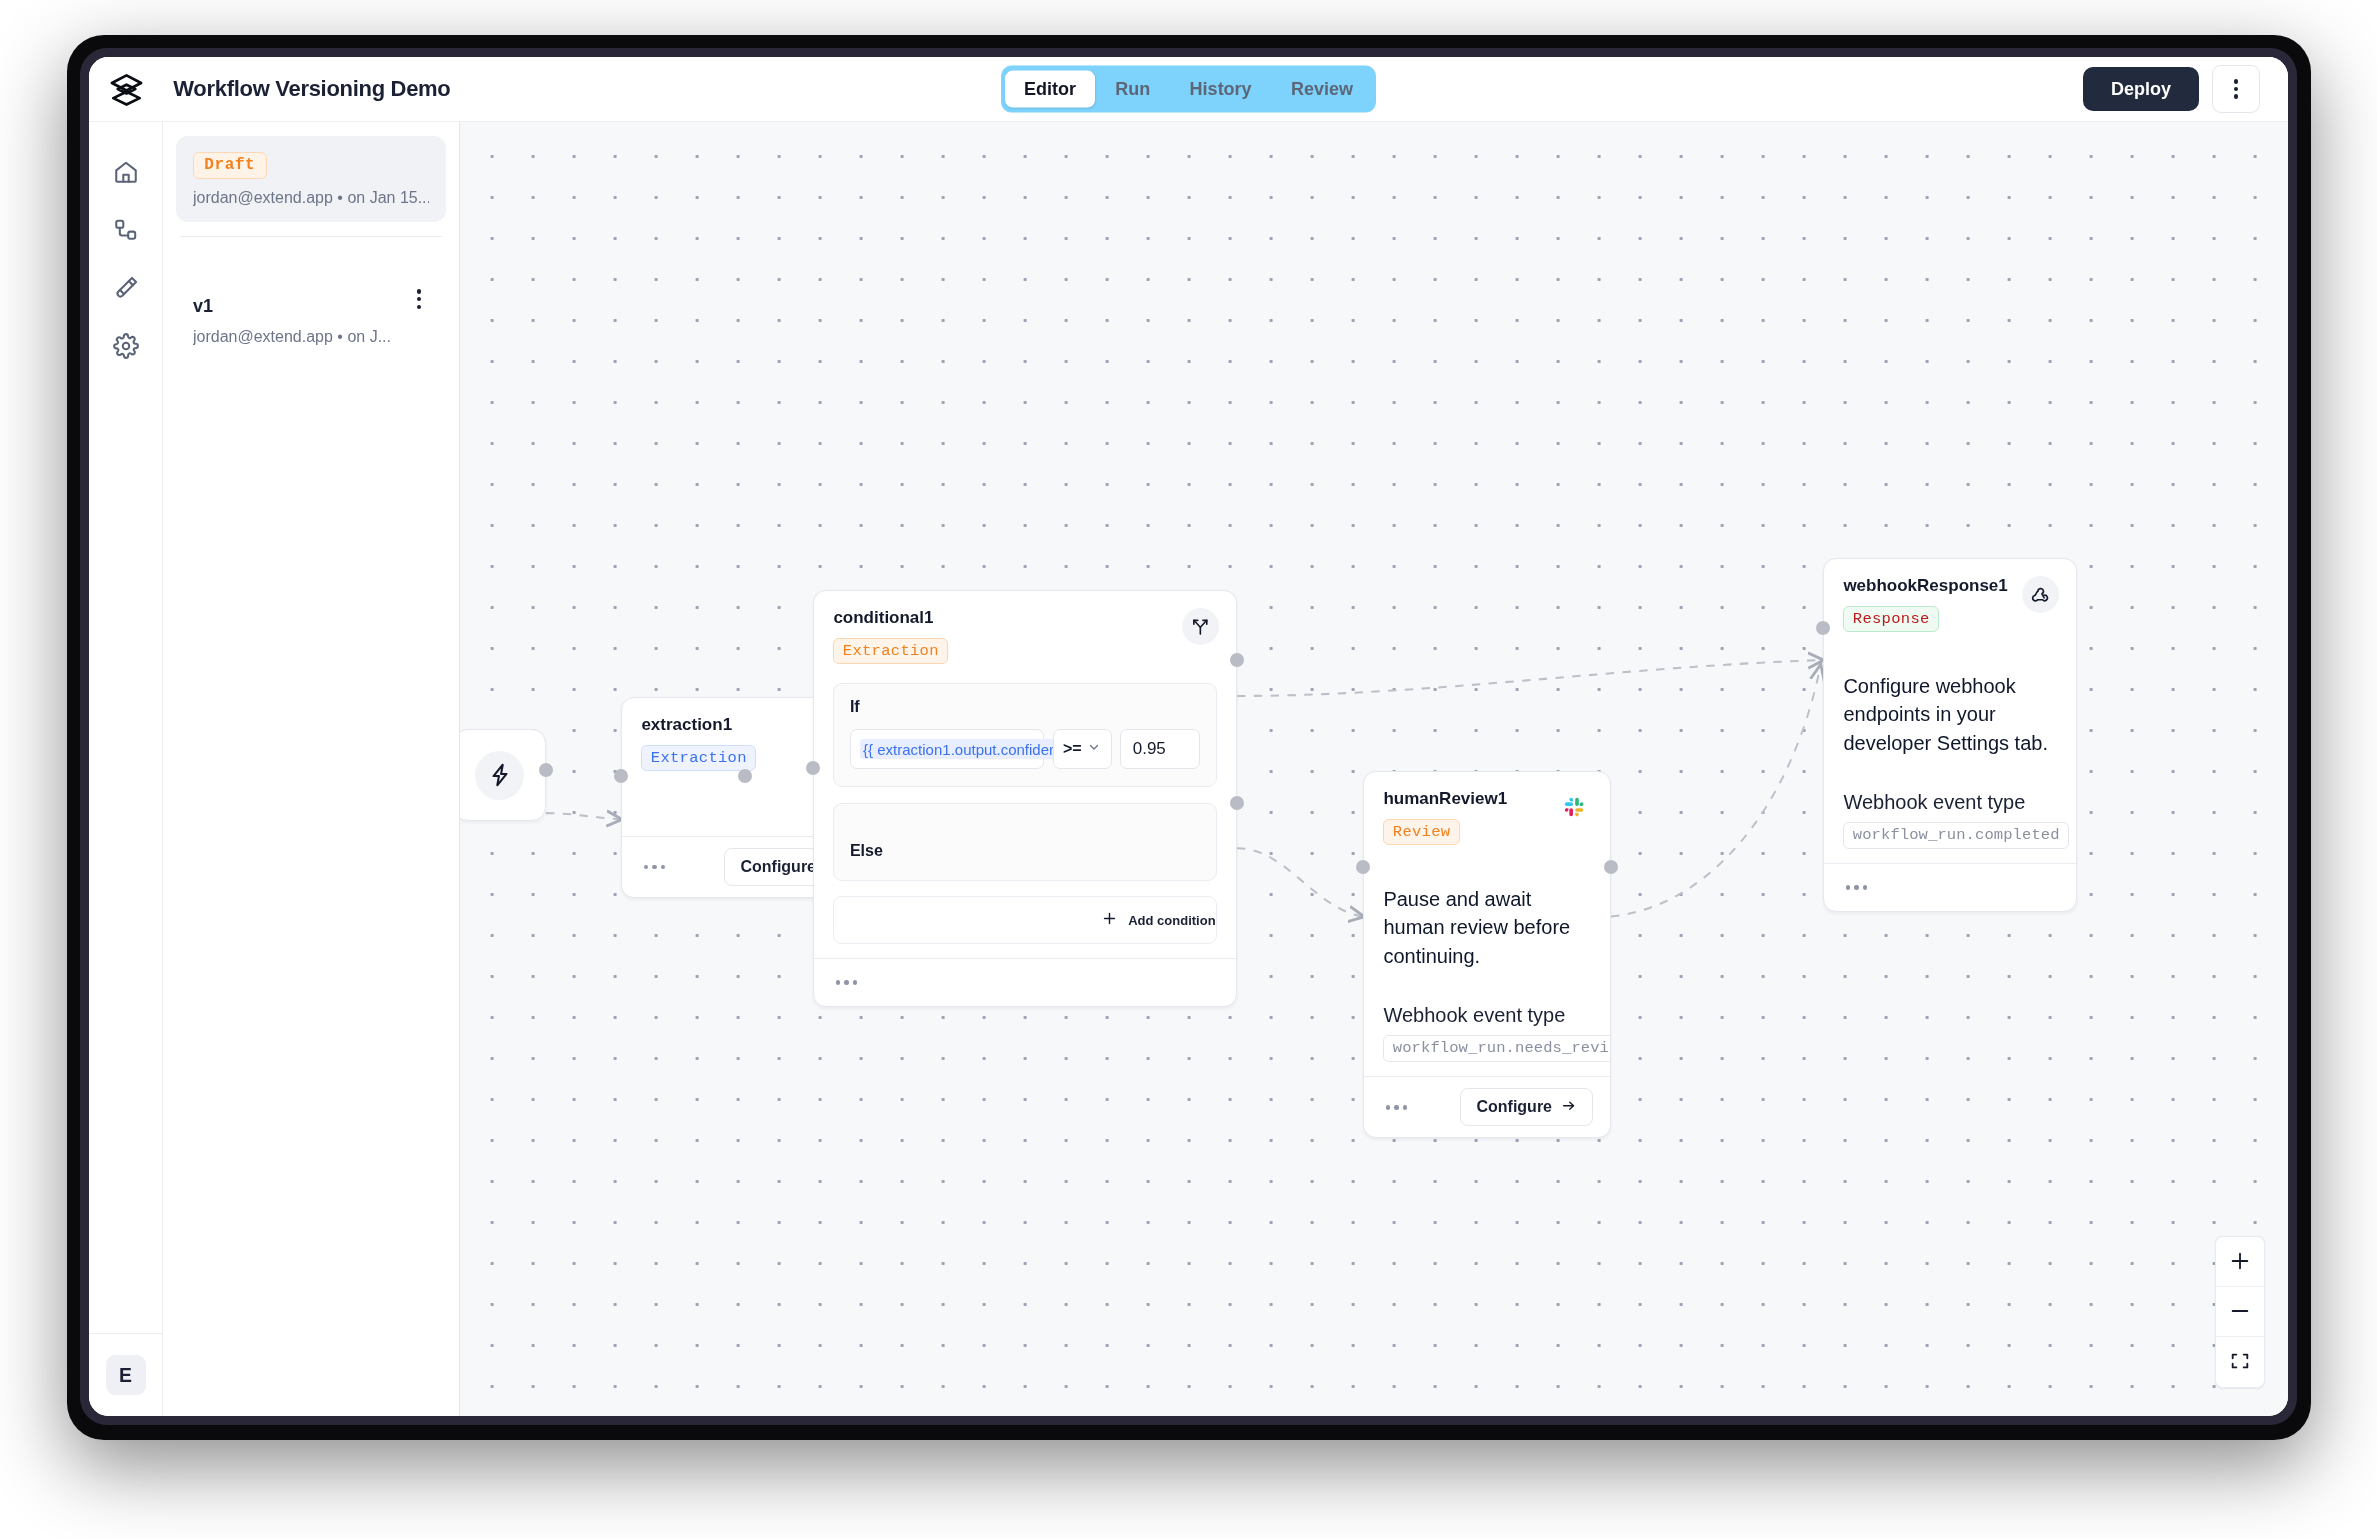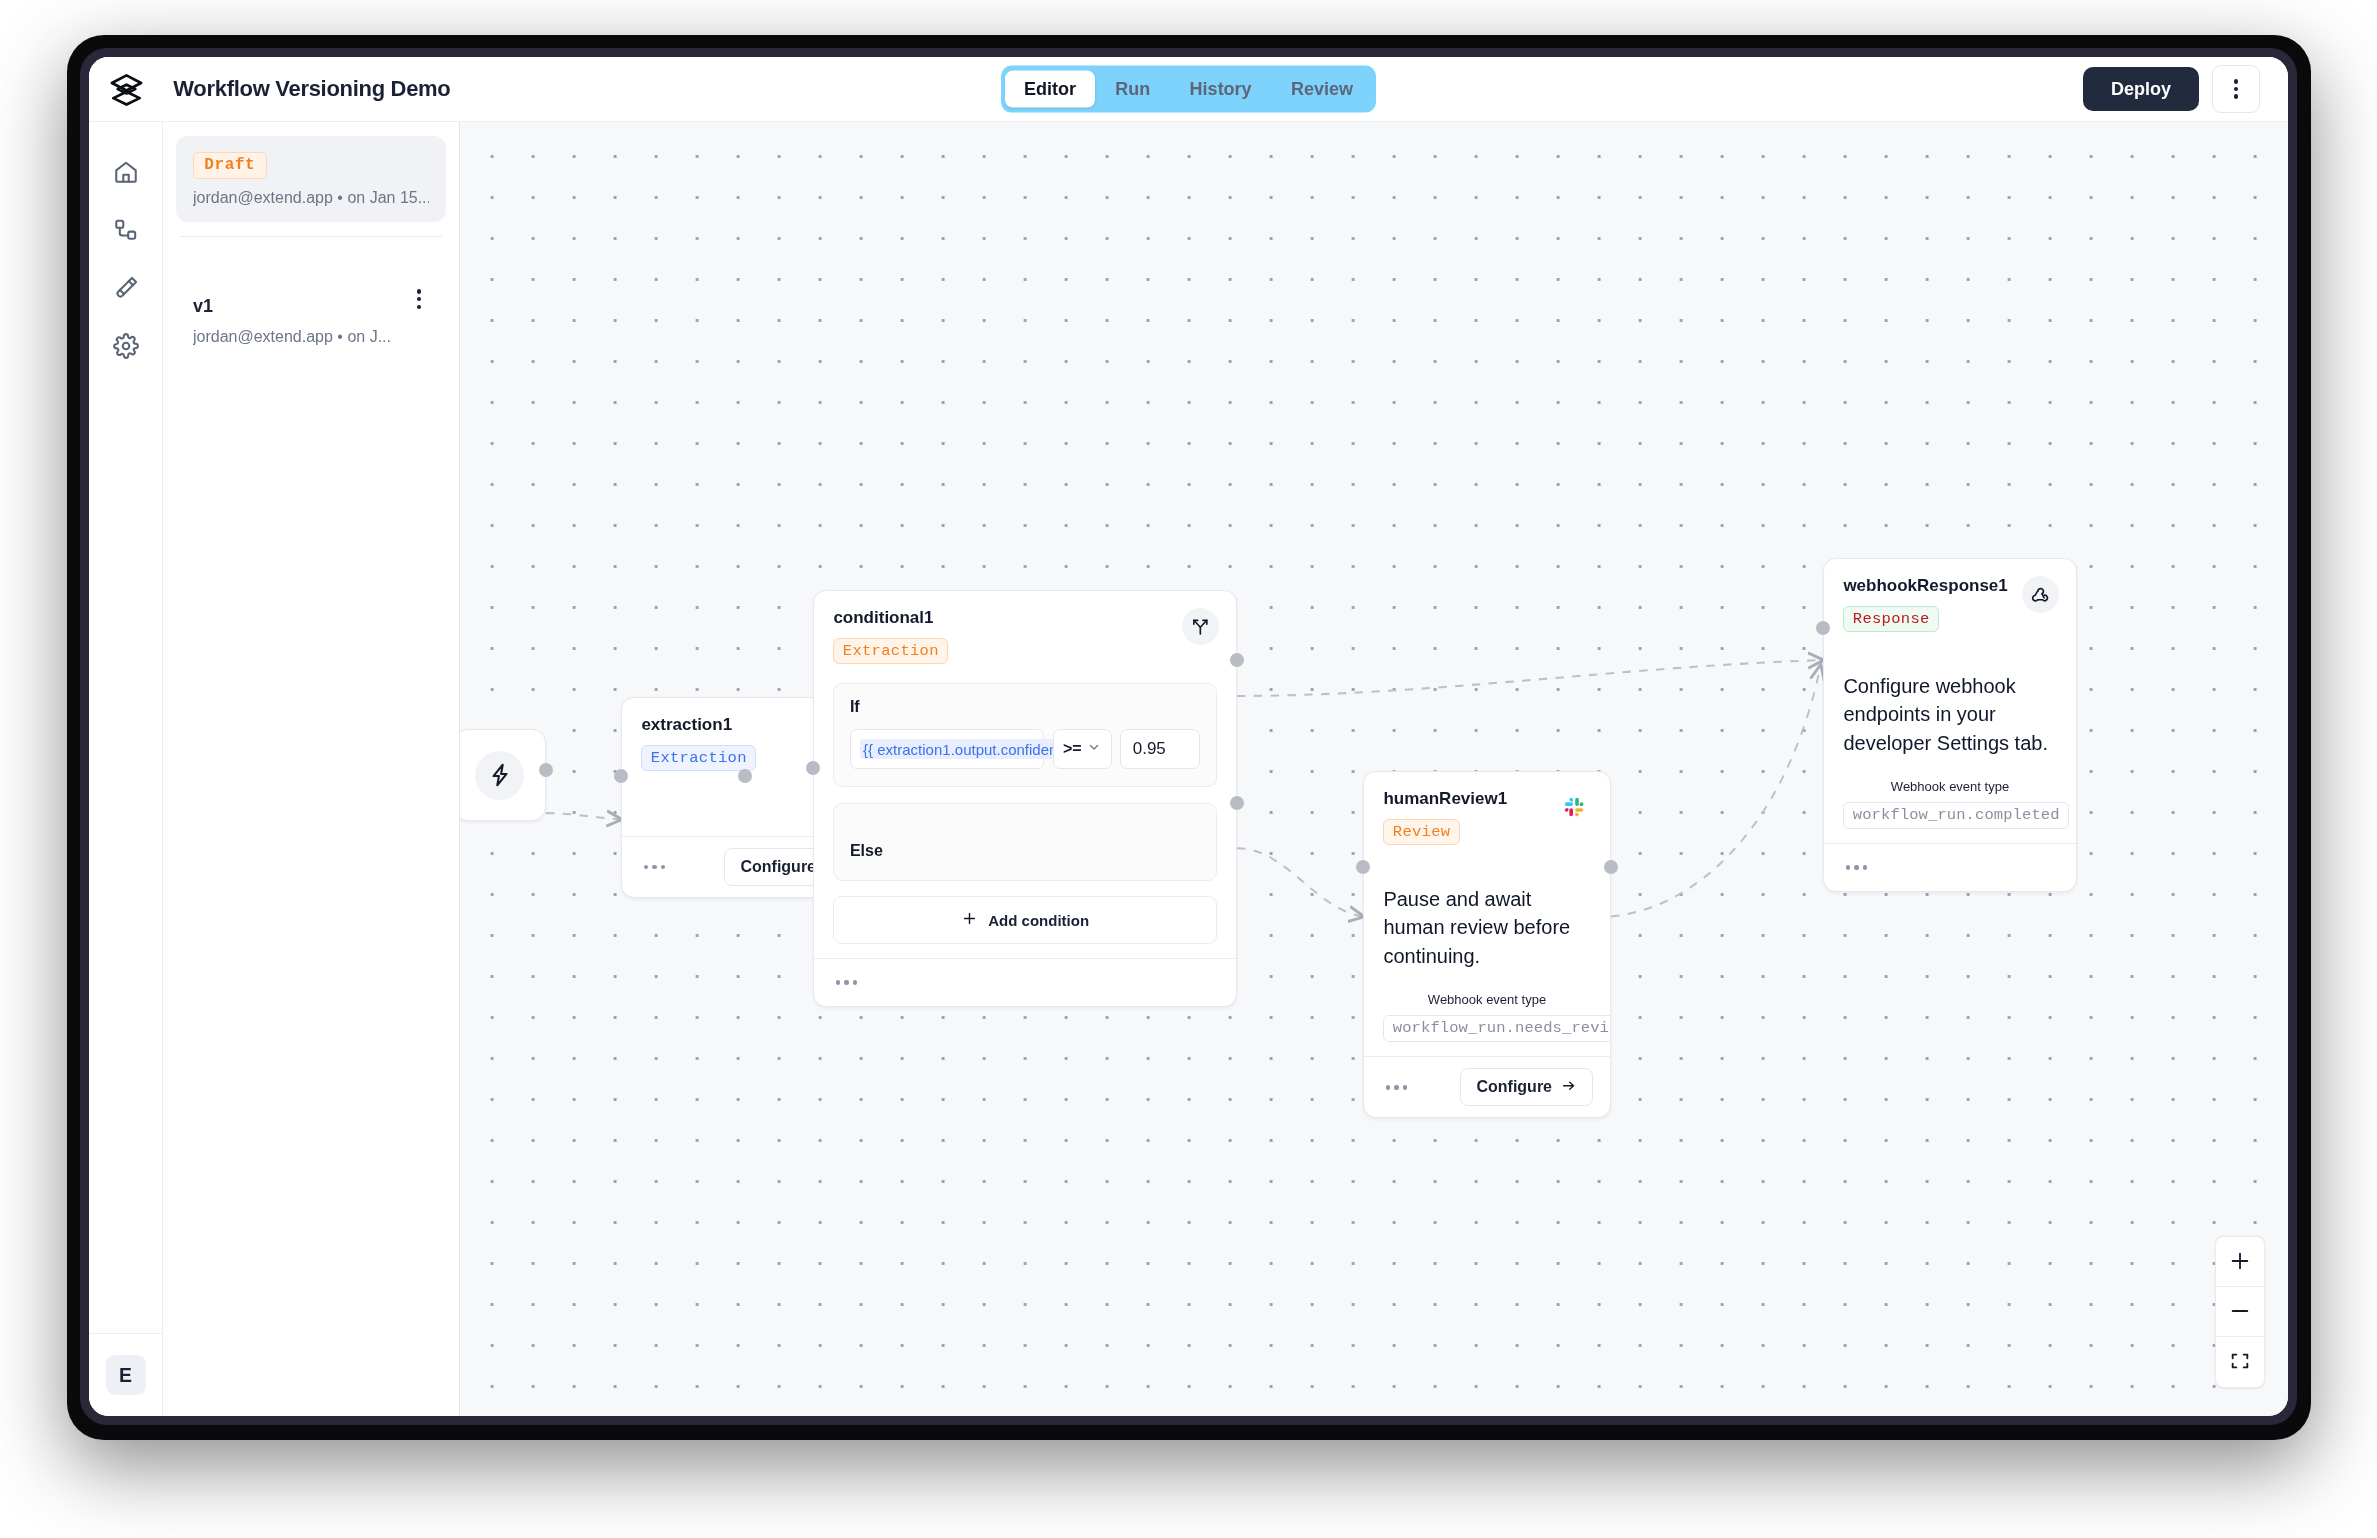--- a/index.html
+++ b/index.html
@@ -306,24 +306,23 @@
   .node-icon-badge.bare { background: transparent; }
   .node-icon-badge svg { width: 20.7px; height: 20.7px; }
 
   .node-desc {
     font-size: 20px;
     line-height: 1.42;
     color: #0f172a;
     margin-top: 40px;
   }
   .field-label {
-    font-size: 13px;
+    font-size: 20px;
     color: #1b2134;
-    margin-top: 22px;
-    text-align: center;
+    margin-top: 34px;
   }
   .mono-pill {
     display: inline-block;
     font-family: "Liberation Mono", monospace;
     font-size: 15.5px;
     color: #8a90a0;
     background: #ffffff;
     border: 0.6px solid #e4e6ec;
     border-radius: 5.8px;
     padding: 3.2px 8.4px 3.9px 8.4px;
@@ -417,23 +416,23 @@
     min-height: 78px;
     display: flex; align-items: flex-end;
   }
   .add-condition {
     margin-top: 15.5px;
     width: 100%;
     border: 0.6px solid #ebecf1;
     border-radius: 8.4px;
     background: #ffffff;
     padding: 13px 0;
-    display: flex; align-items: center; justify-content: center;
+    display: flex; align-items: center; justify-content: flex-end;
     gap: 10.3px;
-    font-size: 15px; font-weight: 600; color: #1b2134;
+    font-size: 13px; font-weight: 600; color: #1b2134;
     cursor: pointer;
     font-family: "Liberation Sans", sans-serif;
   }
 
   
   .trigger-node {
     position: absolute;
     background: #ffffff;
     border: 0.6px solid #e6e8ee;
     border-radius: 14px;

